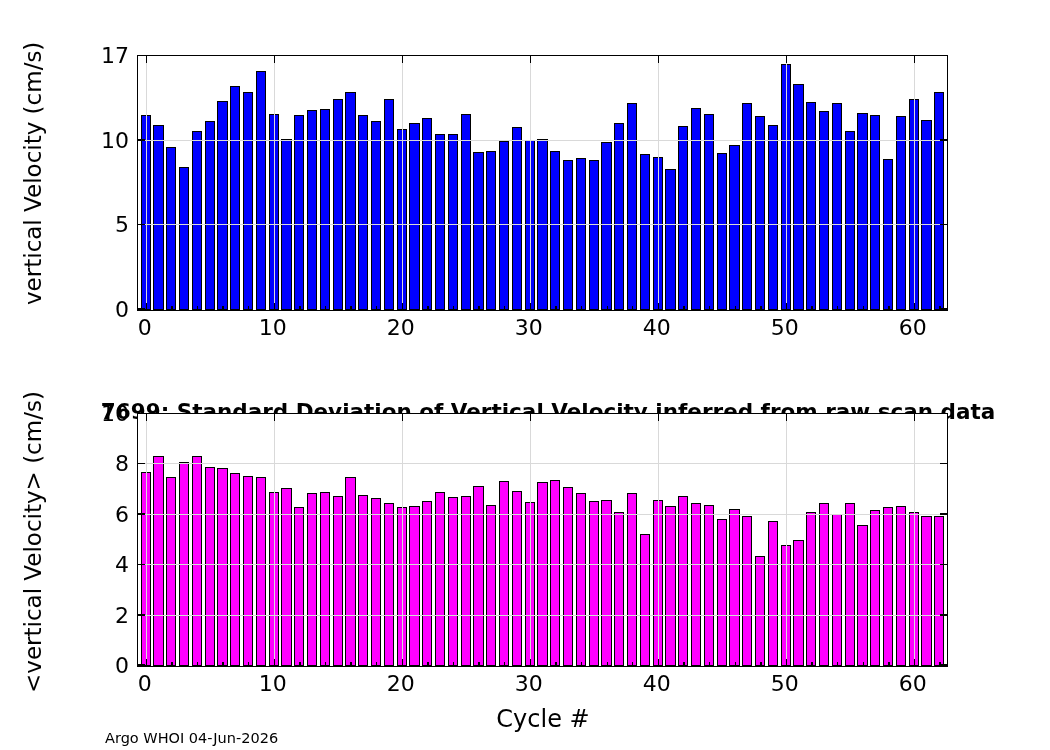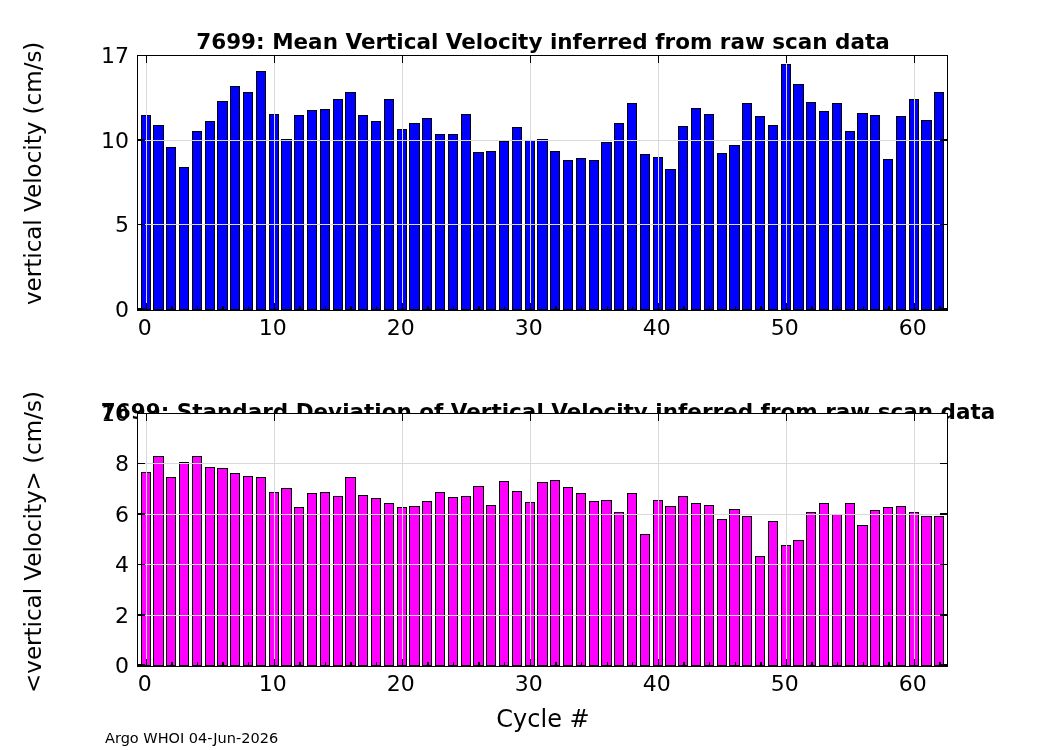--- a/index.html
+++ b/index.html
@@ -71,21 +71,20 @@
     font-size:14.5px;color:#000;white-space:nowrap;
   }
 </style>
 </head>
 <body>
 
 <div class="figure">
 
   <div class="panel" id="panel-mean" style="left:0;top:0;width:1050px;height:375px;">
 
-    <div class="title" style="left:543px;top:29px;">7699: Mean Vertical Velocity inferred from raw scan data</div>
 
     <div class="axis-name-y" style="left:20px;top:305px;">vertical Velocity (cm/s)</div>
 
     <div class="plotbox" id="plot-mean" style="left:137px;top:55px;width:811px;height:256px;">
       <div class="bars" id="bars-mean">
           <div class="bar blue" style="left: 2.56013px; width: 10.2405px; height: 194.733px;"></div>
           <div class="bar blue" style="left: 15.3608px; width: 10.2405px; height: 184.573px;"></div>
           <div class="bar blue" style="left: 28.1614px; width: 10.2405px; height: 163.407px;"></div>
           <div class="bar blue" style="left: 40.962px; width: 10.2405px; height: 143.087px;"></div>
           <div class="bar blue" style="left: 53.7627px; width: 10.2405px; height: 178.647px;"></div>

